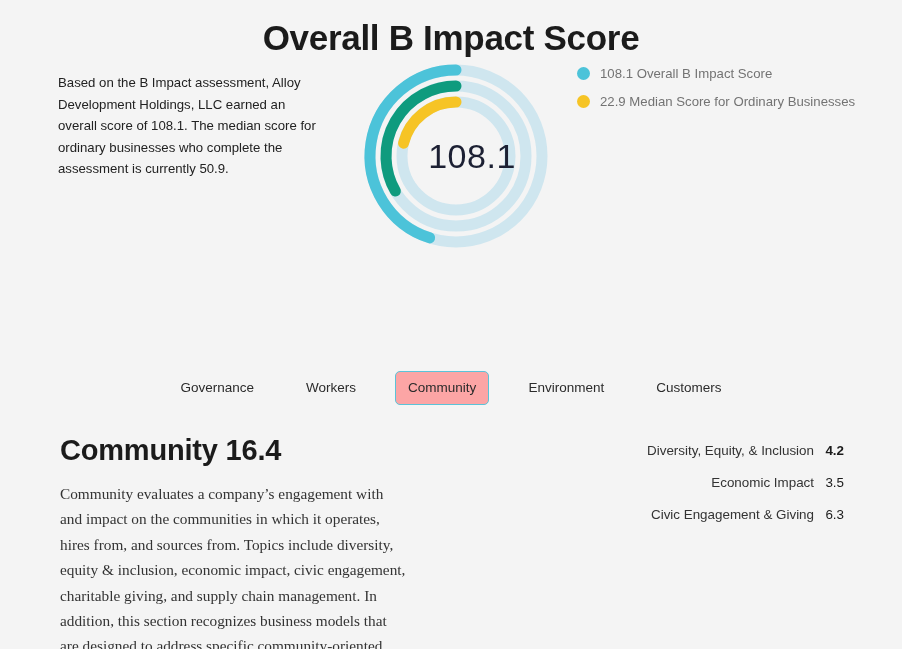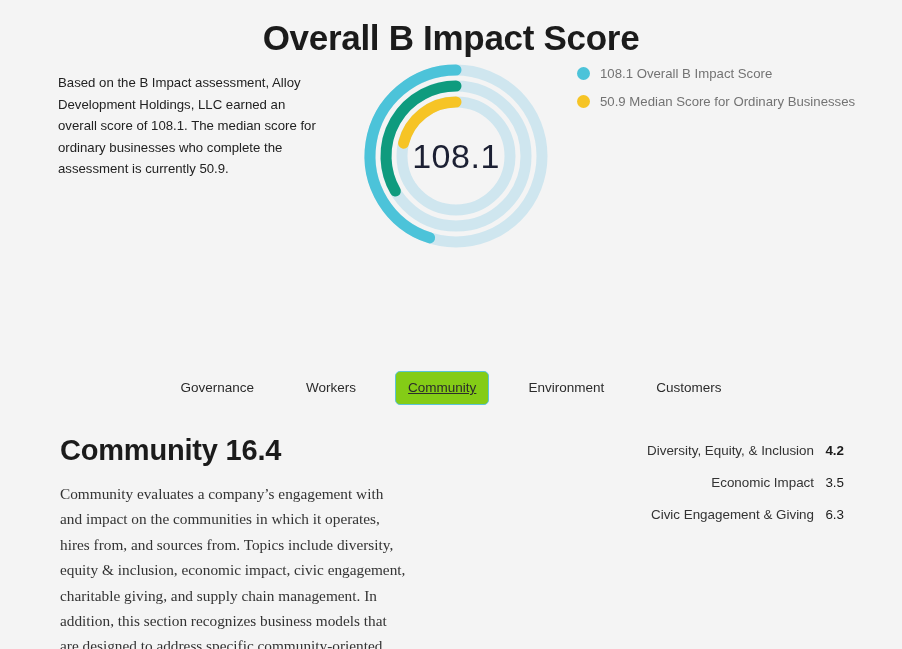--- a/index.html
+++ b/index.html
@@ -51,21 +51,21 @@
     left: 360px;
     top: 0px;
     width: 192px;
     height: 192px;
   }
   .donut-wrap svg {
     display: block;
   }
   .donut-center {
     position: absolute;
-    left: 0;
+    left: 16px;
     top: 0;
     width: 192px;
     height: 192px;
     display: flex;
     align-items: center;
     justify-content: center;
     font-size: 34px;
     font-weight: 400;
     color: #1c2033;
     letter-spacing: 0.5px;
@@ -112,22 +112,21 @@
     border: 1px solid transparent;
     border-radius: 5px;
     background: transparent;
     cursor: pointer;
     white-space: nowrap;
     line-height: 16px;
     font-family: "Liberation Sans", sans-serif;
   }
   .tab.active {
     border: 1px solid #5bc3d8;
-    background: #84cc16;
-    text-decoration: underline;
+    background: #fca5a5;
   }
 
   
   .content {
     display: flex;
     margin-top: 28px;
     padding: 0 58px 0 60px;
   }
   .content-left {
     width: 348px;
@@ -199,21 +198,21 @@
     <div class="donut-center">108.1</div>
   </div>
 
   <div class="legend">
     <div class="legend-row">
       <span class="legend-dot" id="legend-dot-0" style="background: rgb(76, 195, 217);"></span>
       <span class="legend-label">108.1 Overall B Impact Score</span>
     </div>
     <div class="legend-row">
       <span class="legend-dot" id="legend-dot-2" style="background: rgb(246, 196, 37);"></span>
-      <span class="legend-label">50.9 Median Score for Ordinary Businesses</span>
+      <span class="legend-label">22.9 Median Score for Ordinary Businesses</span>
     </div>
   </div>
 
 </div>
 
 <div class="tabs">
   <button class="tab">Governance</button>
   <button class="tab">Workers</button>
   <button class="tab active">Community</button>
   <button class="tab">Environment</button>

